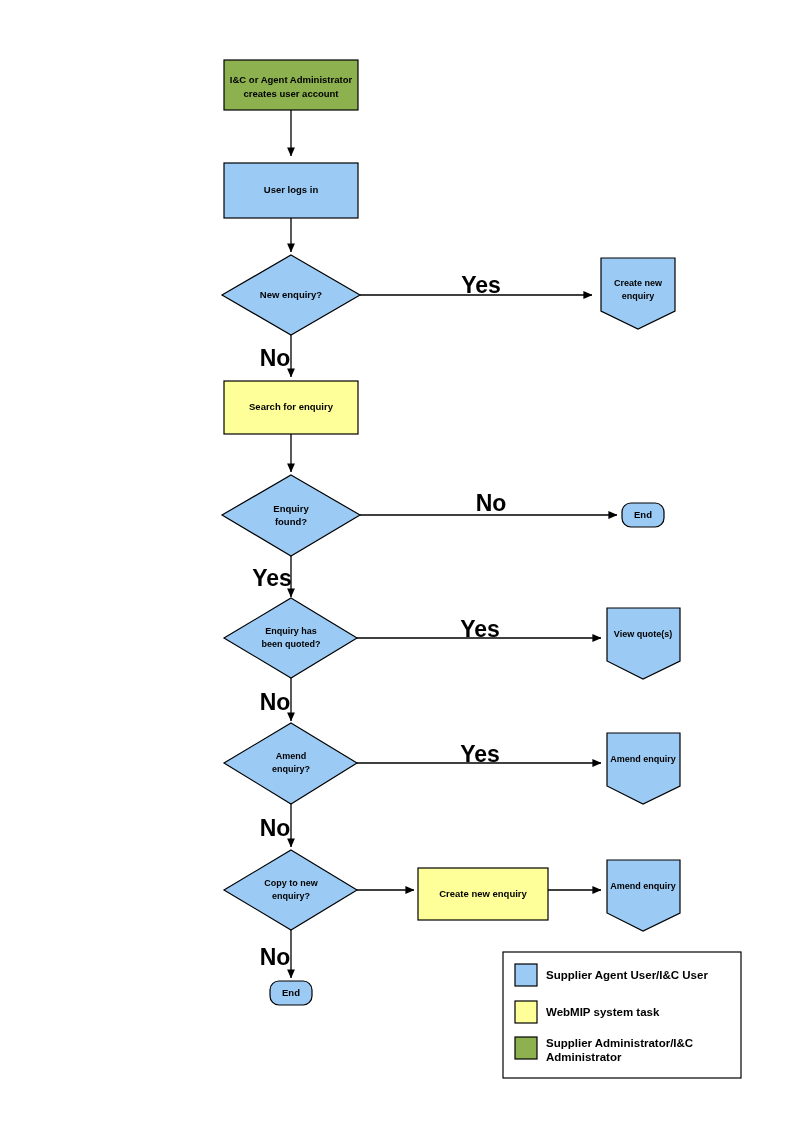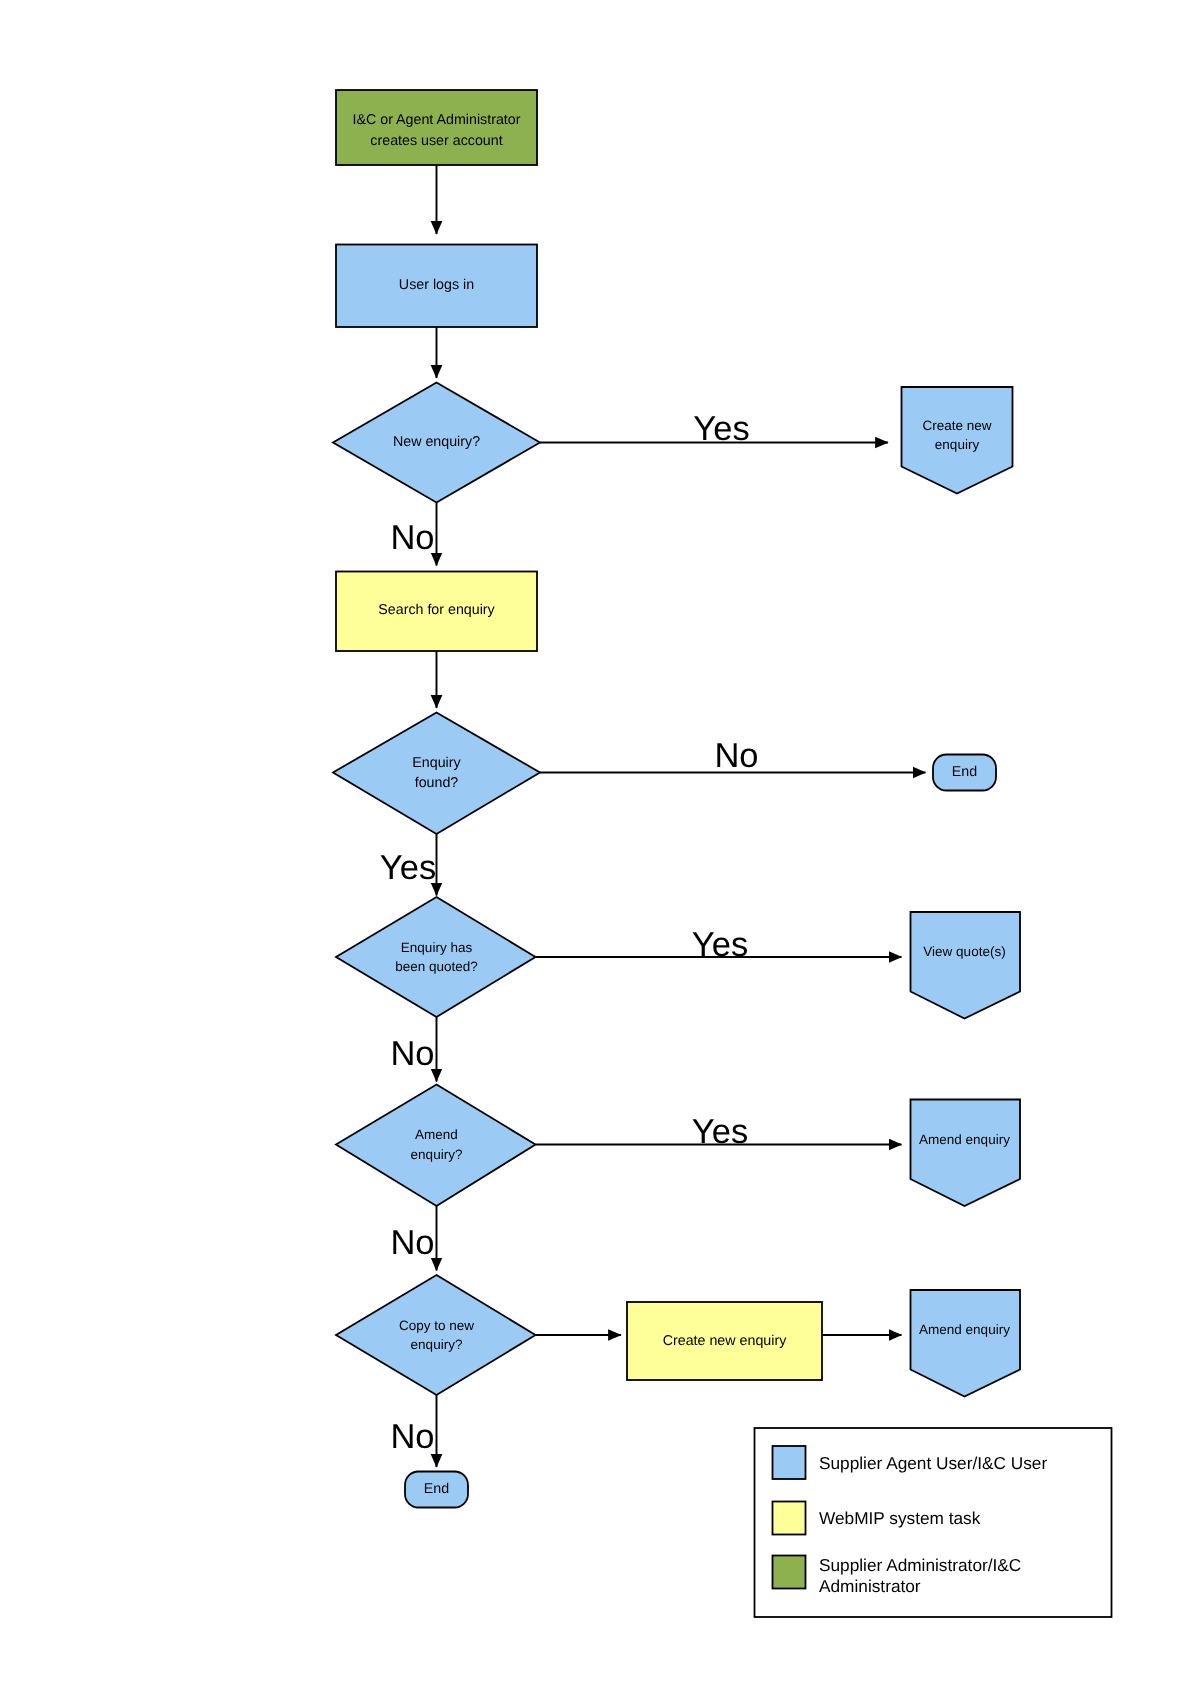--- a/index.html
+++ b/index.html
@@ -11,20 +11,21 @@
   body {
     font-family: "Liberation Sans", sans-serif;
     color: #000000;
   }
   #canvas {
     position: relative;
     width: 794px;
     height: 1123px;
     background: #ffffff;
     overflow: hidden;
+    font-weight: bold;
   }
   svg.flow {
     position: absolute;
     left: 0;
     top: 0;
     width: 794px;
     height: 1123px;
   }
   .shape-text {
     font-family: "Liberation Sans", sans-serif;

